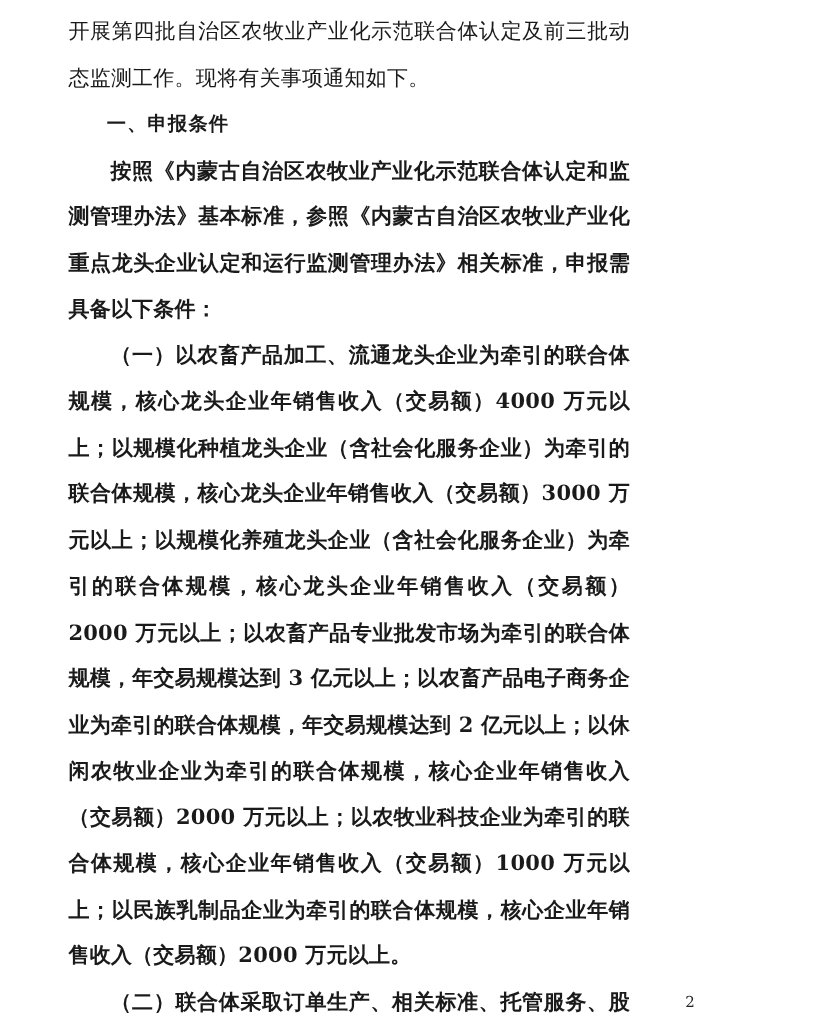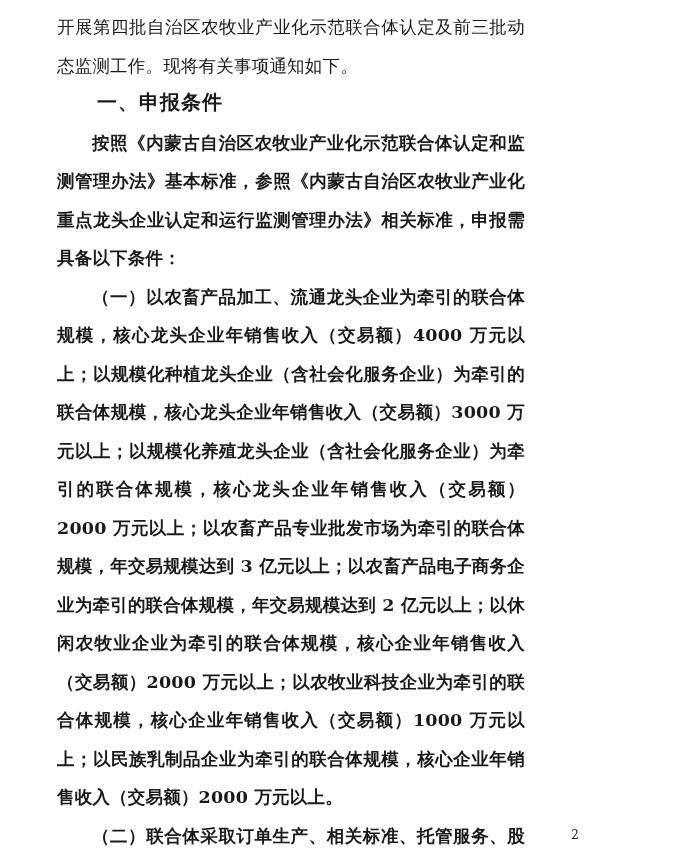--- a/index.html
+++ b/index.html
@@ -32,23 +32,23 @@
     margin: 0;
     text-indent: 0;
   }
   .para.indent2 {
     text-indent: 2em;
     font-weight: bold;
   }
   .heading {
     margin: 0;
     text-indent: 2em;
-    font-family: Liberation Mono, monospace;
+    font-family: Liberation Sans, sans-serif;
     font-weight: bold;
-    font-size: 20px;
+    font-size: 16px;
     line-height: 38.5px;
     letter-spacing: 1px;
   }
   .page-number {
     position: absolute;
     right: 34px;
     bottom: 12px;
     font-size: 12.5px;
     font-family: "DejaVu Serif", "Liberation Serif", serif;
     color: #222;

